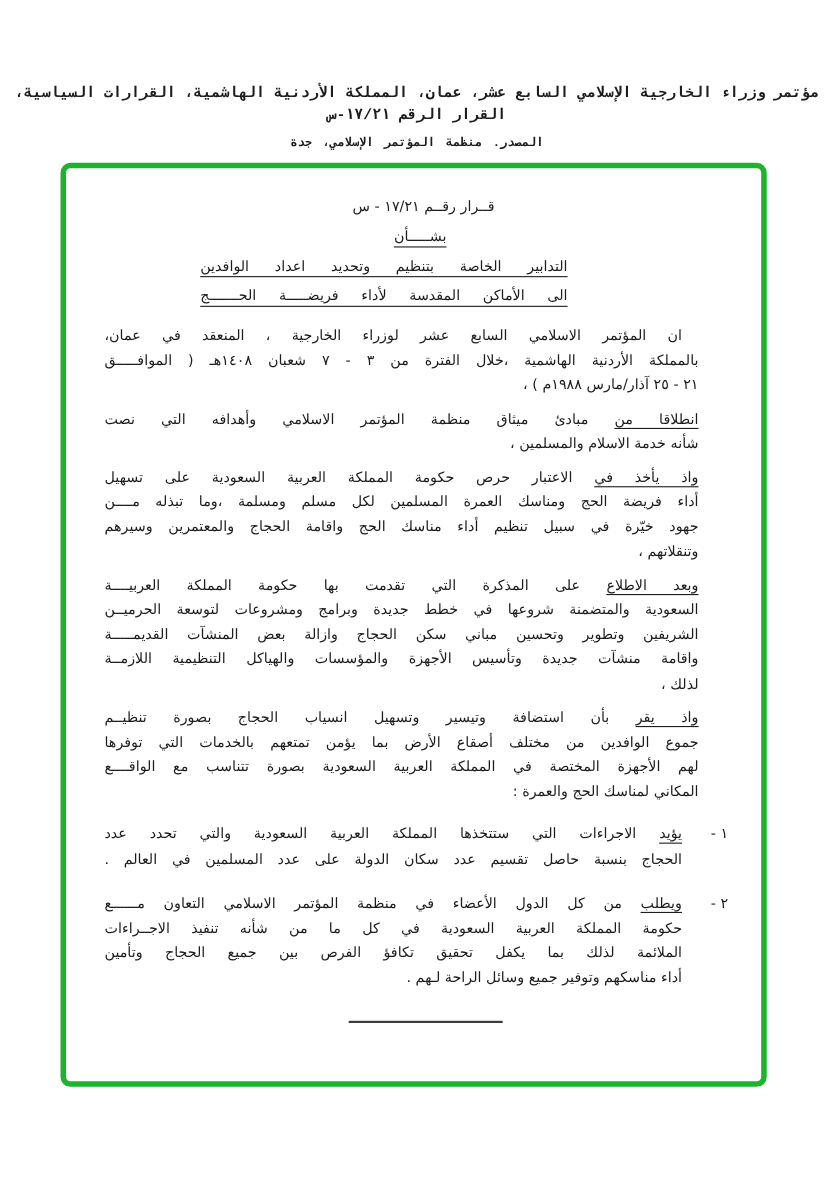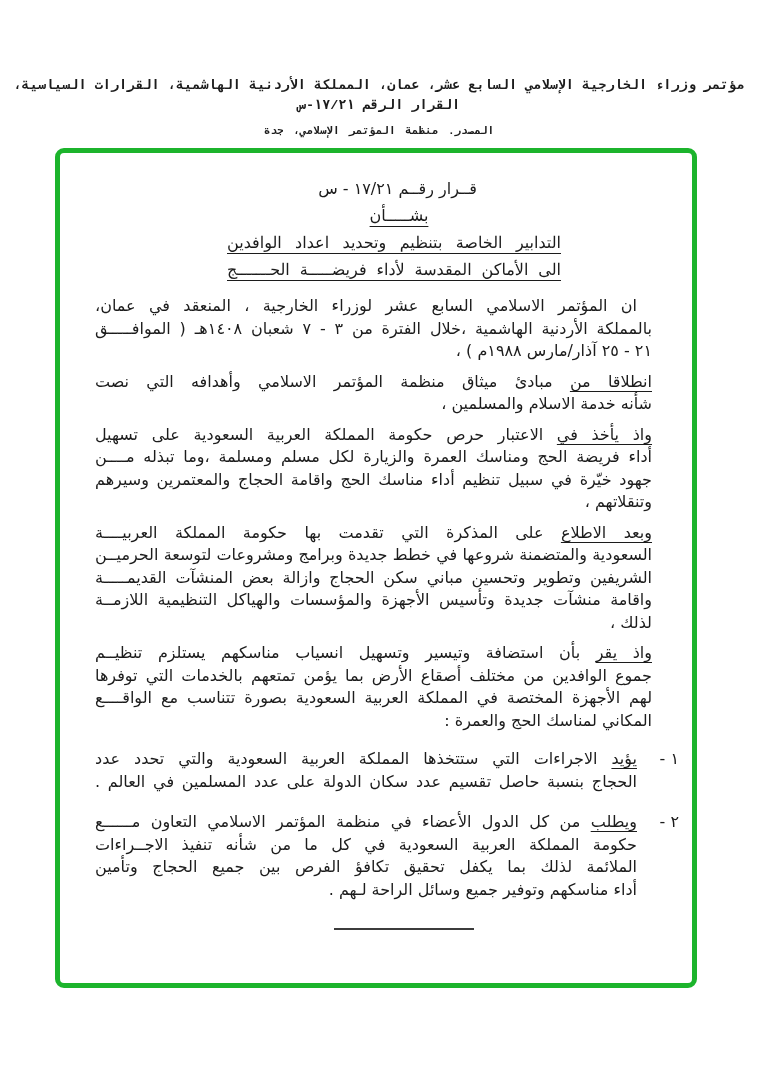--- a/index.html
+++ b/index.html
@@ -22,32 +22,32 @@
 
   
   .doc-frame {
     position:absolute; left:55px; top:148px;
     width:642px; height:840px;
     border:5px solid #1cb42c;
     border-radius:9px;
     background:#ffffff;
   }
   .doc-content {
-    position:absolute; top:0; right:40px; left:35px;
+    position:absolute; top:0; right:57px; left:35px;
     direction:rtl;
-    font-size:16px;
+    font-size:13px;
     line-height:22.5px;
   }
 
   
   .title-block { margin-top:22px; margin-bottom:12px; }
   .t-line { line-height:27px; white-space:nowrap; }
   .t-decision { width:150px; margin-right:175px; text-align:center; }
   .t-subject-word { width:70px; margin-right:218px; text-align:center; }
-  .t-wide { width:334px; margin-right:91px; text-align:justify; text-align-last:justify; white-space:normal;font-family:Liberation Serif, serif; }
+  .t-wide { width:334px; margin-right:119px; text-align:justify; text-align-last:justify; white-space:normal; }
   .u-line { text-decoration:underline; text-underline-offset:5px; text-decoration-thickness:1px; }
 
   
   .para { margin-bottom:8px; }
   .pline { text-align:justify; text-align-last:justify; }
   .pline.first { text-indent:15px; }
   .pline.end { text-align-last:right; }
   .lead { text-decoration:underline; text-underline-offset:4px; text-decoration-thickness:1px; }
 
   
@@ -87,35 +87,35 @@
       <div class="pline end">٢١ - ٢٥ آذار/مارس ١٩٨٨م ) ،</div>
     </div>
 
     <div class="para">
       <div class="pline"><span class="lead">انطلاقا من</span><span> مبادئ ميثاق منظمة المؤتمر الاسلامي وأهدافه التي نصت</span></div>
       <div class="pline end">شأنه خدمة الاسلام والمسلمين ،</div>
     </div>
 
     <div class="para">
       <div class="pline"><span class="lead">واذ يأخذ في</span><span> الاعتبار حرص حكومة المملكة العربية السعودية على تسهيل</span></div>
-      <div class="pline">أداء فريضة الحج ومناسك العمرة والزيارة لكل مسلم ومسلمة ،وما تبذله مــــن</div>
+      <div class="pline">أداء فريضة الحج ومناسك العمرة المسلمين لكل مسلم ومسلمة ،وما تبذله مــــن</div>
       <div class="pline">جهود خيّرة في سبيل تنظيم أداء مناسك الحج واقامة الحجاج والمعتمرين وسيرهم</div>
       <div class="pline end">وتنقلاتهم ،</div>
     </div>
 
     <div class="para">
       <div class="pline"><span class="lead">وبعد الاطلاع</span><span> على المذكرة التي تقدمت بها حكومة المملكة العربيــــة</span></div>
       <div class="pline">السعودية والمتضمنة شروعها في خطط جديدة وبرامج ومشروعات لتوسعة الحرميــن</div>
       <div class="pline">الشريفين وتطوير وتحسين مباني سكن الحجاج وازالة بعض المنشآت القديمـــــة</div>
       <div class="pline">واقامة منشآت جديدة وتأسيس الأجهزة والمؤسسات والهياكل التنظيمية اللازمــة</div>
       <div class="pline end">لذلك ،</div>
     </div>
 
     <div class="para">
-      <div class="pline"><span class="lead">واذ يقر</span><span> بأن استضافة وتيسير وتسهيل انسياب مناسكهم يستلزم تنظيــم</span></div>
+      <div class="pline"><span class="lead">واذ يقر</span><span> بأن استضافة وتيسير وتسهيل انسياب الحجاج بصورة تنظيــم</span></div>
       <div class="pline">جموع الوافدين من مختلف أصقاع الأرض بما يؤمن تمتعهم بالخدمات التي توفرها</div>
       <div class="pline">لهم الأجهزة المختصة في المملكة العربية السعودية بصورة تتناسب مع الواقــــع</div>
       <div class="pline end">المكاني لمناسك الحج والعمرة :</div>
     </div>
 
     <div class="items">
 
       <div class="item">
         <div class="item-num">١ -</div>
         <div class="item-body">

